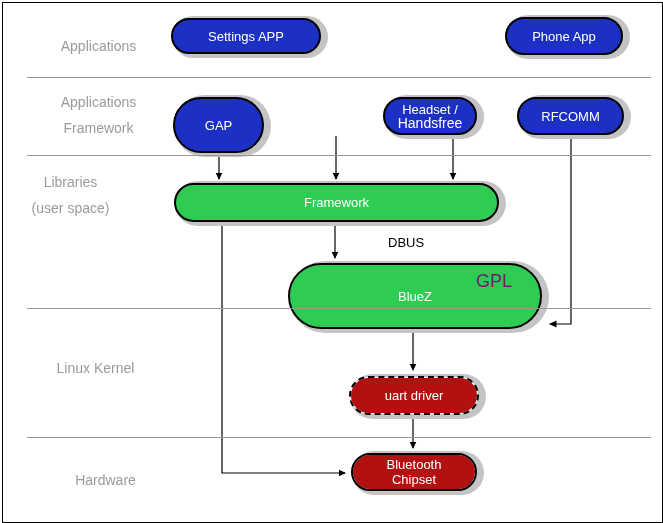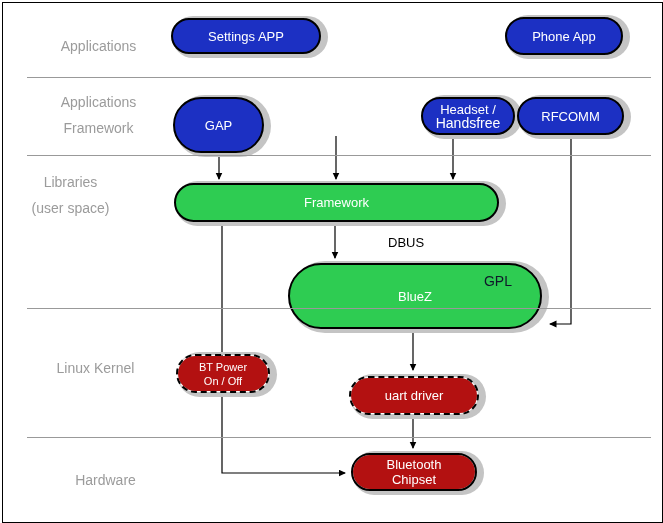--- a/index.html
+++ b/index.html
@@ -45,21 +45,21 @@
   }
   .pill.blue{background:var(--pill-blue,#1c30c3);}
   .pill.green{background:var(--pill-green,#2ecc52);}
   .pill.red{background:var(--pill-red,#b31111);background-clip:padding-box;}
   .pill.dashed{border:2px dashed #000;}
   .pill .sub{font-size:14px;line-height:13px;}
   .pill .l1{font-size:13px;line-height:15px;}
   .pill .small2{font-size:11px;line-height:14px;}
   .badge{
     position:absolute;top:9px;right:28px;
-    color:#0f172a;font-size:14px;z-index:2;
+    color:#701a75;font-size:18px;z-index:2;
   }
   .edge-label{
     position:absolute;
     color:#000;font-size:13px;z-index:2;margin-left:44px;
   }
   svg.connectors{position:absolute;left:0;top:0;z-index:1;}
 </style>
 </head>
 <body>
 
@@ -99,43 +99,39 @@
   <div class="pill blue" style="left:168px;top:15px;width:150px;height:36px;">
     <span>Settings APP</span>
   </div>
   <div class="pill blue" style="left:502px;top:14px;width:118px;height:38px;">
     <span>Phone App</span>
   </div>
 
   <div class="pill blue" style="left:170px;top:94px;width:91px;height:56px;">
     <span>GAP</span>
   </div>
-  <div class="pill blue" style="left:418px;top:94px;width:94px;height:38px;">
+  <div class="pill blue" style="left:380px;top:94px;width:94px;height:38px;">
     <span class="l1">Headset /</span>
     <span class="sub">Handsfree</span>
   </div>
   <div class="pill blue" style="left:514px;top:94px;width:107px;height:38px;">
     <span>RFCOMM</span>
   </div>
 
   <div class="pill green" style="left:171px;top:180px;width:325px;height:39px;">
     <span>Framework</span>
   </div>
 
   <div class="pill green" style="left:285px;top:260px;width:254px;height:66px;">
     <span class="badge">GPL</span>
     <span>BlueZ</span>
   </div>
 
   <div class="edge-label" style="left:341px;top:232px;">DBUS</div>
 
-  <div class="pill red dashed" style="left:173px;top:351px;width:94px;height:39px;">
-    <span class="small2">BT Power</span>
-    <span class="small2">On / Off</span>
-  </div>
   <div class="pill red dashed" style="left:346px;top:373px;width:130px;height:39px;">
     <span>uart driver</span>
   </div>
 
   <div class="pill red" style="left:348px;top:450px;width:126px;height:38px;">
     <span class="l1">Bluetooth</span>
     <span class="l1">Chipset</span>
   </div>
 
 </div>

